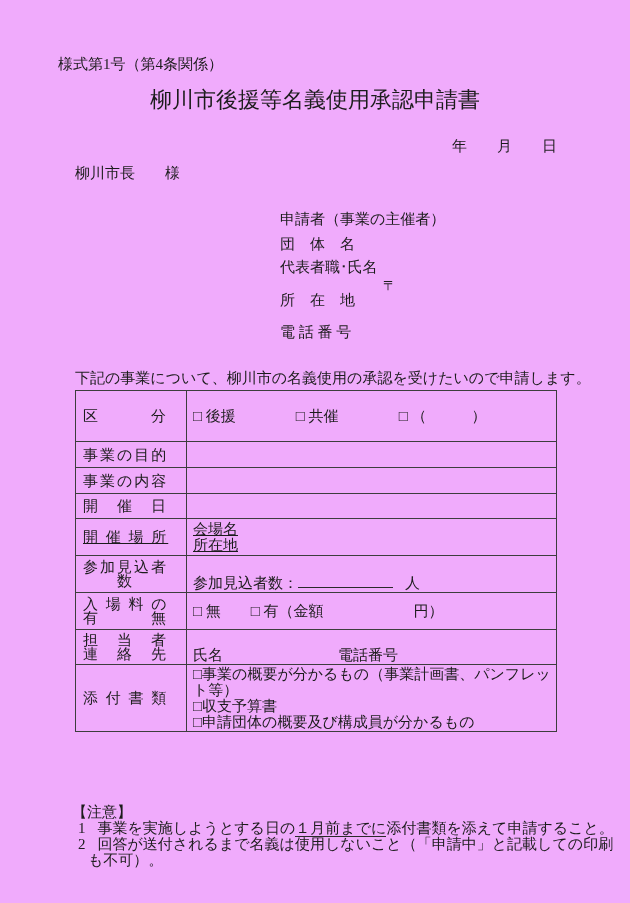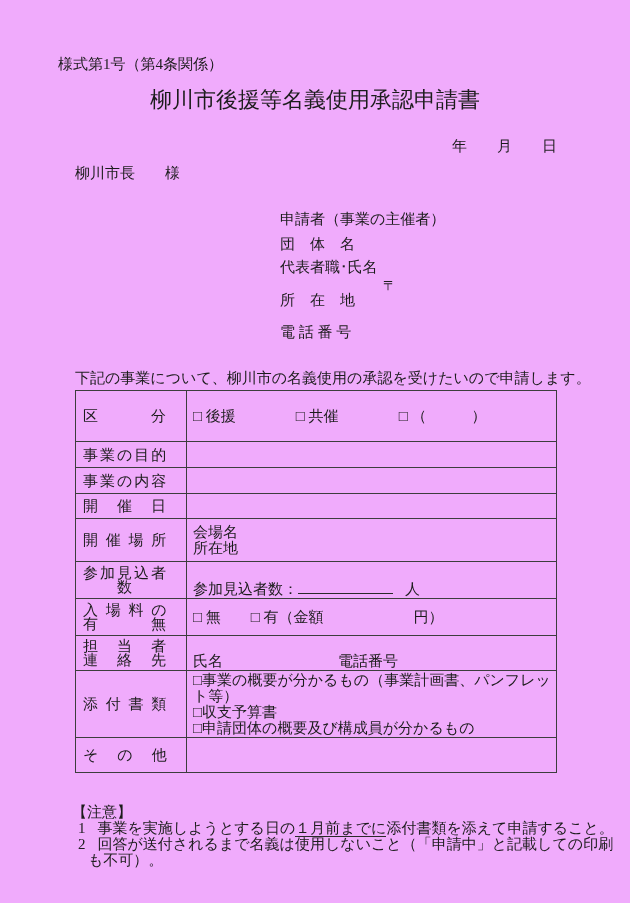--- a/index.html
+++ b/index.html
@@ -104,21 +104,21 @@
       <td class="con"></td>
     </tr>
     <tr style="height:26px;">
       <td class="lab">事業の内容</td>
       <td class="con"></td>
     </tr>
     <tr style="height:25px;">
       <td class="lab">開　催　日</td>
       <td class="con"></td>
     </tr>
-    <tr style="height:43px;">
+    <tr style="height:37px;text-decoration:underline;">
       <td class="lab">開 催 場 所</td>
       <td class="con">会場名
 所在地</td>
     </tr>
     <tr style="height:34px;">
       <td class="lab">参加見込者
 　　数</td>
       <td class="con">
         <span>参加見込者数：</span><span class="blank-line"></span><span class="suffix-gap">人</span>
       </td>
@@ -134,24 +134,20 @@
       <td class="con">
         <span>氏名</span><span class="phone-col">電話番号</span>
       </td>
     </tr>
     <tr style="height:52px;">
       <td class="lab">添 付 書 類</td>
       <td class="con">□事業の概要が分かるもの（事業計画書、パンフレット等）
 □収支予算書
 □申請団体の概要及び構成員が分かるもの</td>
     </tr>
-    <tr style="height:35px;">
-      <td class="lab">そ　の　他</td>
-      <td class="con"></td>
-    </tr>
   </tbody>
     </table>
 
   <div class="notes">
     <div class="note-line note-heading">【注意】</div>
     <div class="note-line">
       <span class="note-num">1</span><span>事業を実施しようとする日の</span><span class="u">１月前までに</span><span>添付書類を添えて申請すること。</span>
     </div>
     <div class="note-line">
       <span class="note-num">2</span><span>回答が送付されるまで名義は使用しないこと（「申請中」と記載しての印刷</span>

